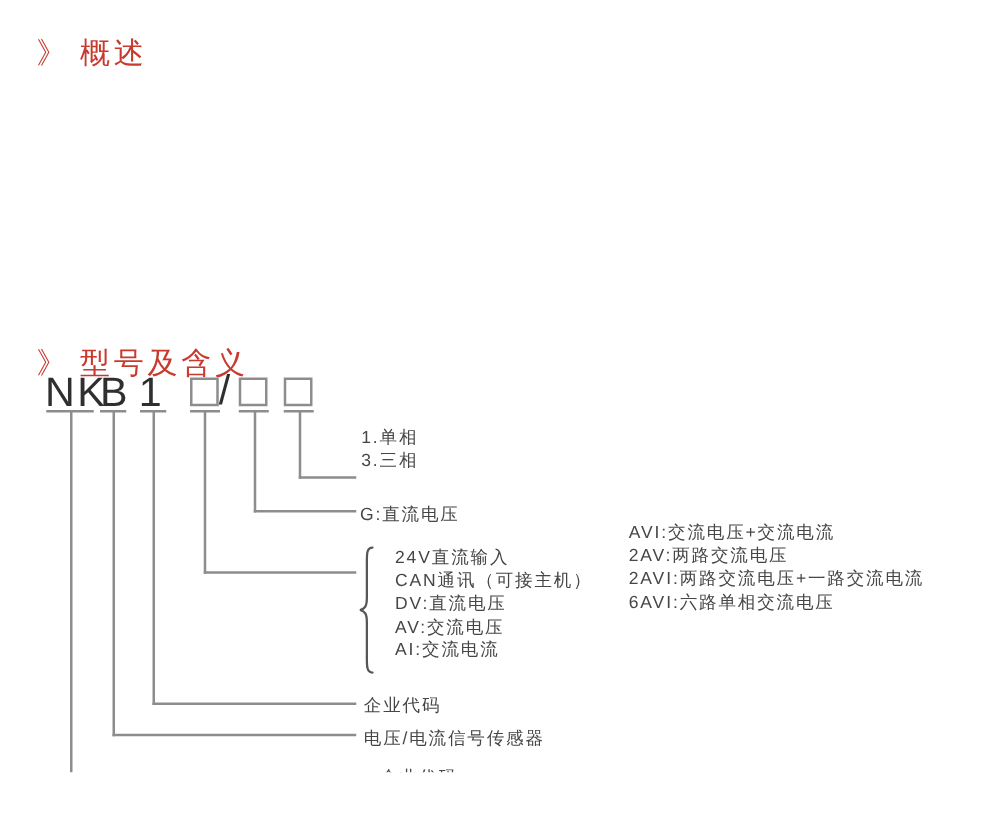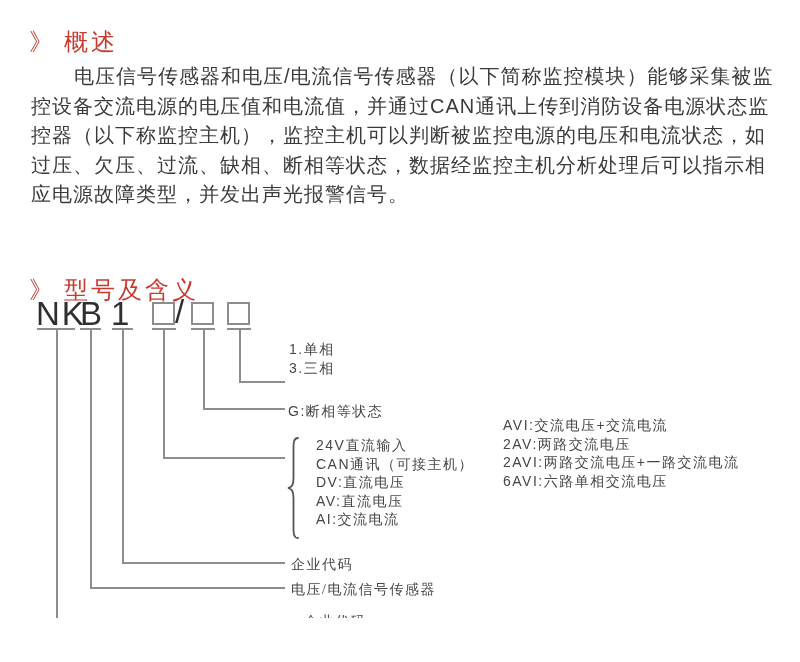--- a/index.html
+++ b/index.html
@@ -33,25 +33,20 @@
 </style>
 </head>
 <body>
 
 <div class="page">
 
   <div class="sec-head" style="left:29px; top:26px;">
     <span class="marker">》</span><span>概述</span>
   </div>
 
-  <div class="para">电压信号传感器和电压/电流信号传感器（以下简称监控模块）能够采集被监
-控设备交流电源的电压值和电流值，并通过CAN通讯上传到消防设备电源状态监
-控器（以下称监控主机），监控主机可以判断被监控电源的电压和电流状态，如
-过压、欠压、过流、缺相、断相等状态，数据经监控主机分析处理后可以指示相
-应电源故障类型，并发出声光报警信号。</div>
 
   <div class="sec-head" style="left:29px; top:254px;margin-top:20px;">
     <span class="marker">》</span><span>型号及含义</span>
   </div>
 
   <div class="code-letter" style="left:36px;">NK</div>
   <div class="code-letter" style="left:80px;">B</div>
   <div class="code-letter" style="left:111px;">1</div>
   <div class="code-box" style="left:152px;"></div>
   <div class="code-slash" style="left:175px;">/</div>
@@ -74,33 +69,33 @@
 
   <div class="hline" style="left:239px; top:381px; width:46px;"></div>
   <div class="hline" style="left:203px; top:408px; width:82px;"></div>
   <div class="hline" style="left:163px; top:457px; width:122px;"></div>
   <div class="hline" style="left:122px; top:562px; width:163px;"></div>
   <div class="hline" style="left:90px;  top:587px; width:195px;"></div>
   <div class="hline" style="left:56px;  top:618px; width:229px;"></div>
 
   <div class="lbl" style="left:289px; top:340px;">1.单相
 3.三相</div>
-  <div class="lbl" style="left:288px; top:402px;">G:断相等状态</div>
+  <div class="lbl" style="left:288px; top:402px;">G:直流电压</div>
 
   <svg class="brace-svg" width="14" height="104" viewBox="0 0 14 104">
     <path d="M12 2 C7 2 7.5 8 7.5 16 L7.5 42 C7.5 49 6 51 2 52 C6 53 7.5 55 7.5 62 L7.5 88 C7.5 96 7 102 12 102" fill="none" stroke="#565656" stroke-width="1.8" stroke-linecap="round"></path>
   </svg>
 
   <div class="lbl lbl-list" style="left:316px; top:436px;">24V直流输入
 CAN通讯（可接主机）
 DV:直流电压
-AV:直流电压
+AV:交流电压
 AI:交流电流</div>
   <div class="lbl lbl-list" style="left:503px; top:416px;">AVI:交流电压+交流电流
 2AV:两路交流电压
 2AVI:两路交流电压+一路交流电流
 6AVI:六路单相交流电压</div>
 
   <div class="lbl" style="left:291px; top:555px;">企业代码</div>
-  <div class="lbl" style="left:291px; top:581px;font-family:Liberation Serif, serif;">电压/电流信号传感器</div>
+  <div class="lbl" style="left:291px; top:581px;">电压/电流信号传感器</div>
   <div class="lbl" style="left:304px; top:612px;">企业代码</div>
 
 </div>
 
 </body></html>

